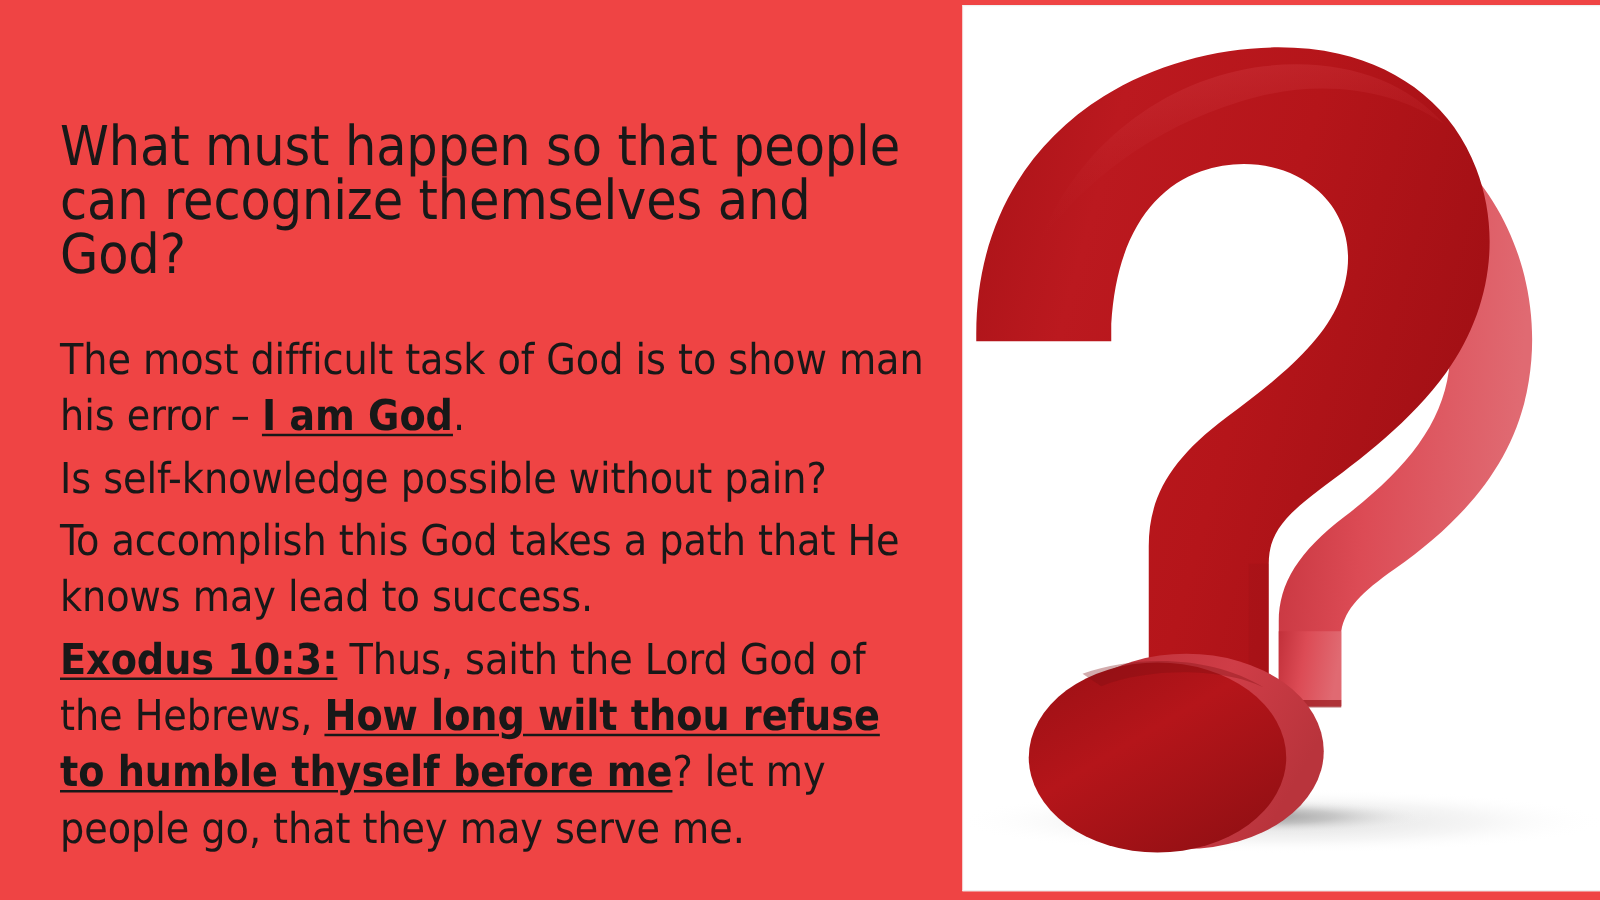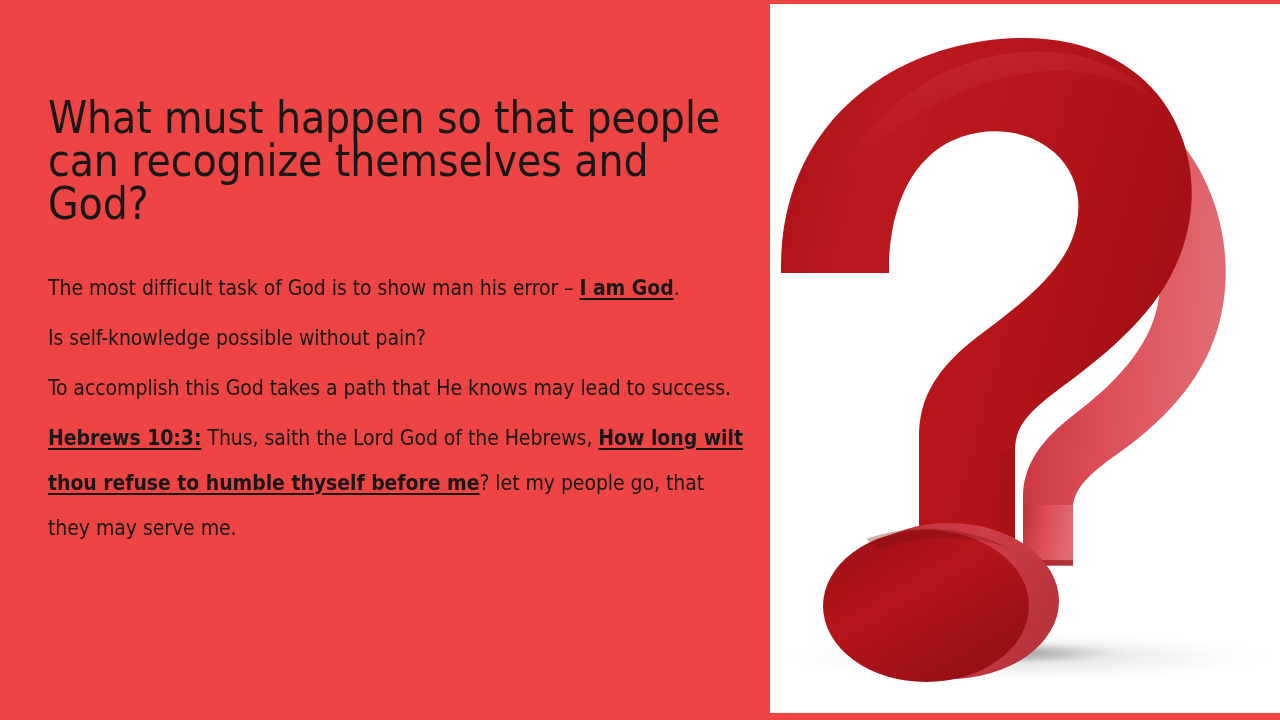--- a/index.html
+++ b/index.html
@@ -41,21 +41,21 @@
   }
 
   .body-block {
     margin-top: 41px;
   }
 
   .para {
     font-family: "DejaVu Sans Condensed", "Liberation Sans Narrow", "Liberation Sans", sans-serif;
     font-stretch: condensed;
     font-weight: 300;
-    font-size: 21px;
+    font-size: 34px;
     line-height: 45px;
     color: #181818;
     margin: 0 0 5px 0;
     letter-spacing: -0.05px;
   }
   .para.p2 { margin-top: 5px; }
   .para.p3 { margin-top: 5px; }
   .para.p4 { margin-top: 2px; }
 
   .em {
@@ -103,21 +103,21 @@
 
       <p class="para p3">
         <span>Is self-knowledge possible without pain?</span>
       </p>
 
       <p class="para p2">
         <span>To accomplish this God takes a path that He knows may lead to success.</span>
       </p>
 
       <p class="para p4">
-        <span class="em">Hebrews 10:3:</span><span> Thus, saith the Lord God of the Hebrews, </span><span class="em">How long wilt thou refuse to humble thyself before me</span><span>? let my people go, that they may serve me.</span>
+        <span class="em">Exodus 10:3:</span><span> Thus, saith the Lord God of the Hebrews, </span><span class="em">How long wilt thou refuse to humble thyself before me</span><span>? let my people go, that they may serve me.</span>
       </p>
 
     </div>
   </div>
 
   <div class="image-panel">
     <svg width="510" height="707" viewBox="0 0 510 707">
       <defs>
         <linearGradient id="gFront" x1="0" y1="0" x2="1" y2="0.35">
           <stop offset="0%" stop-color="#a81217"></stop>

